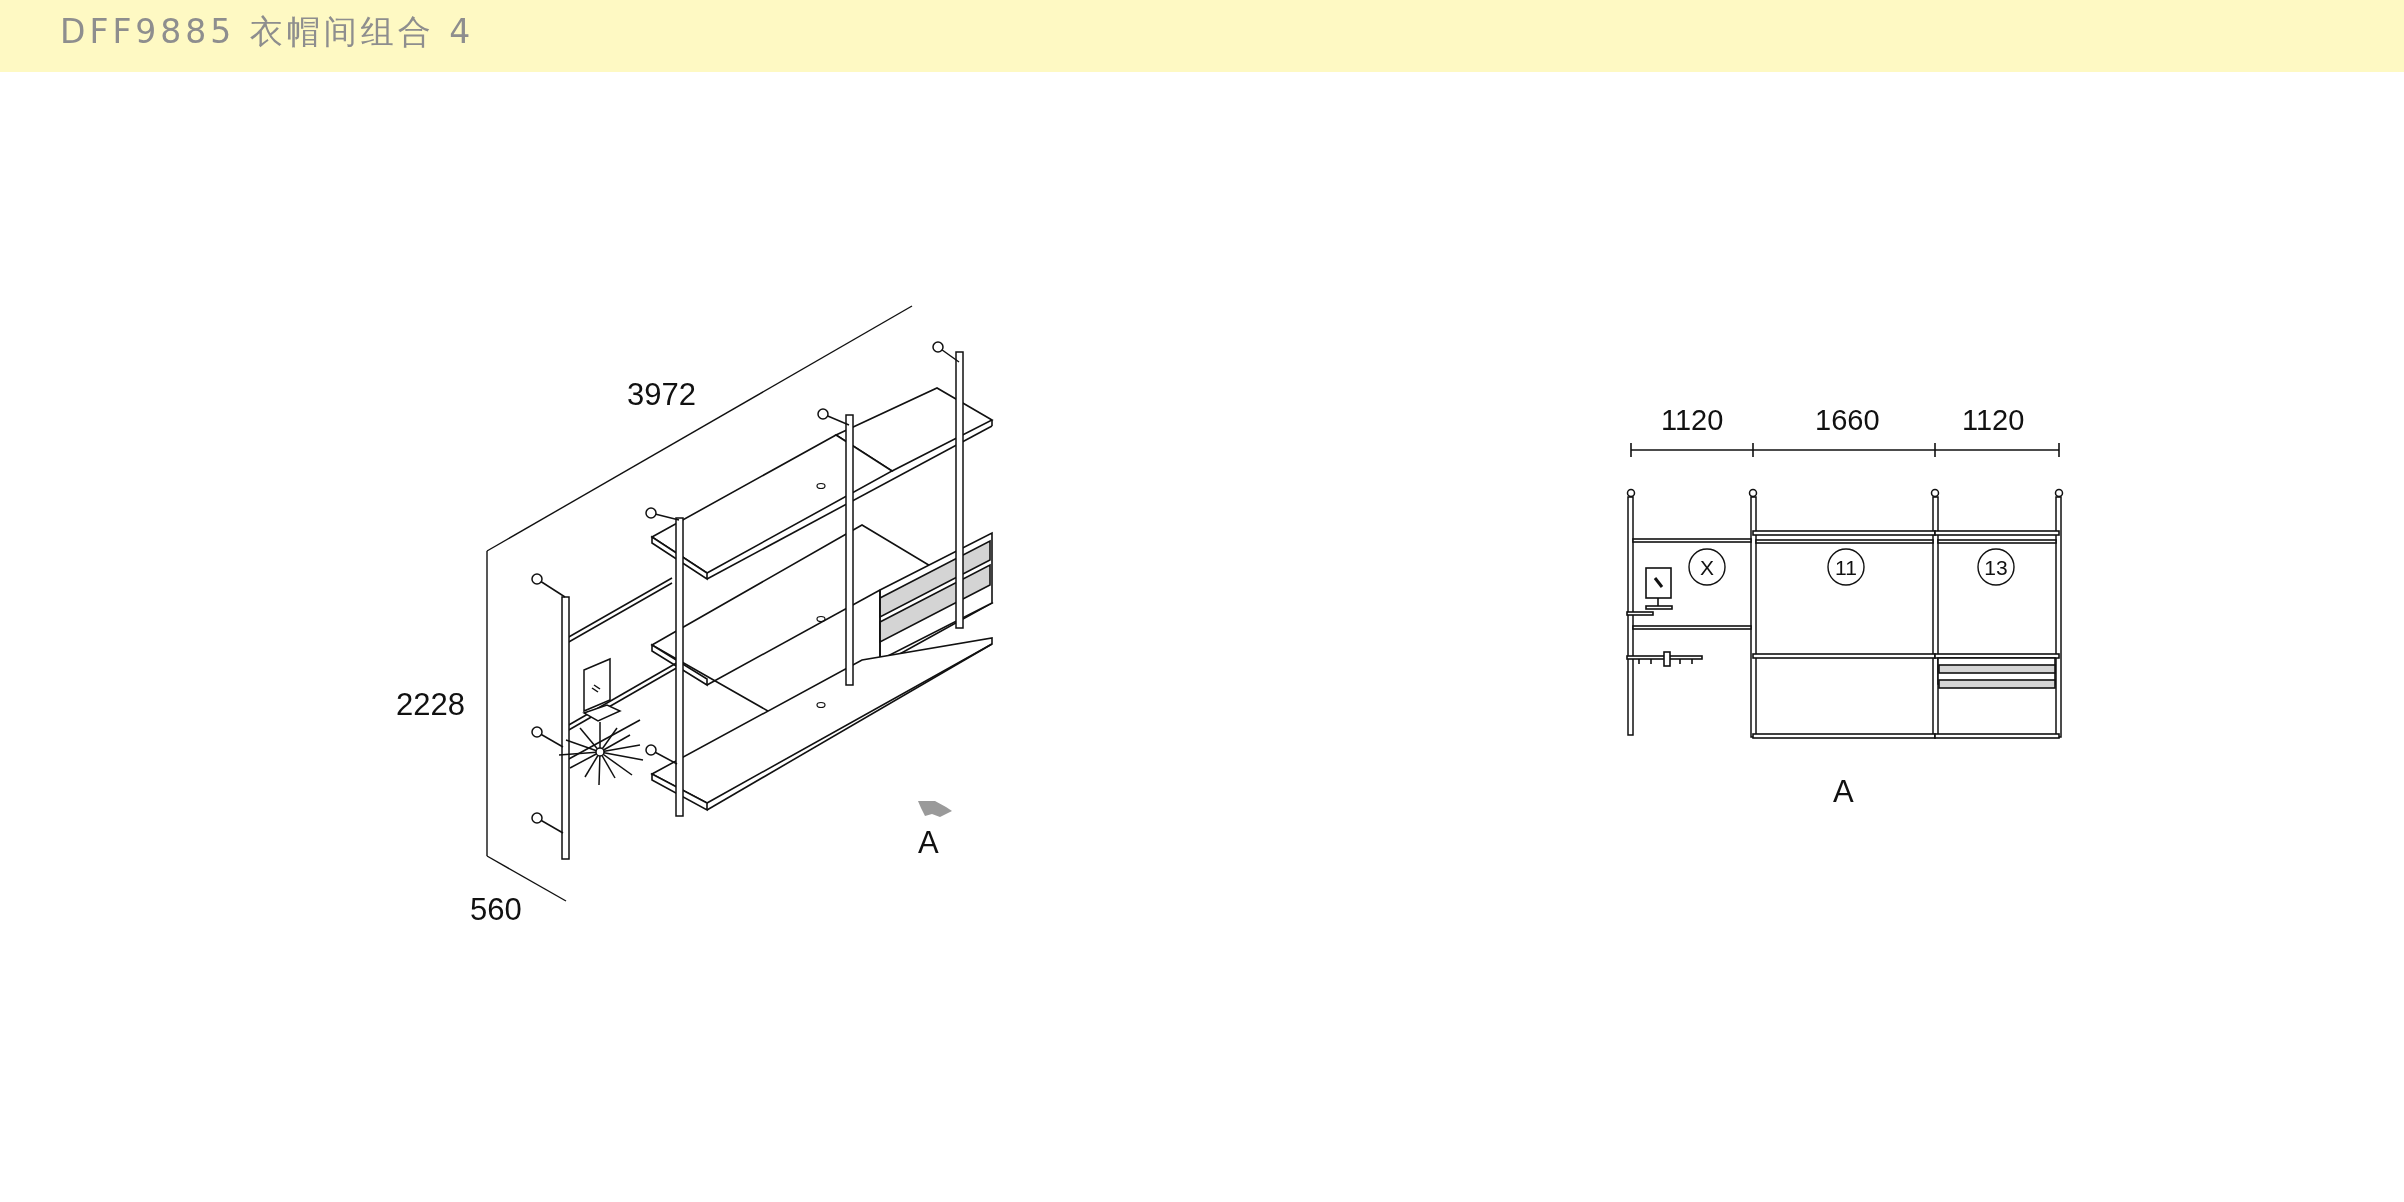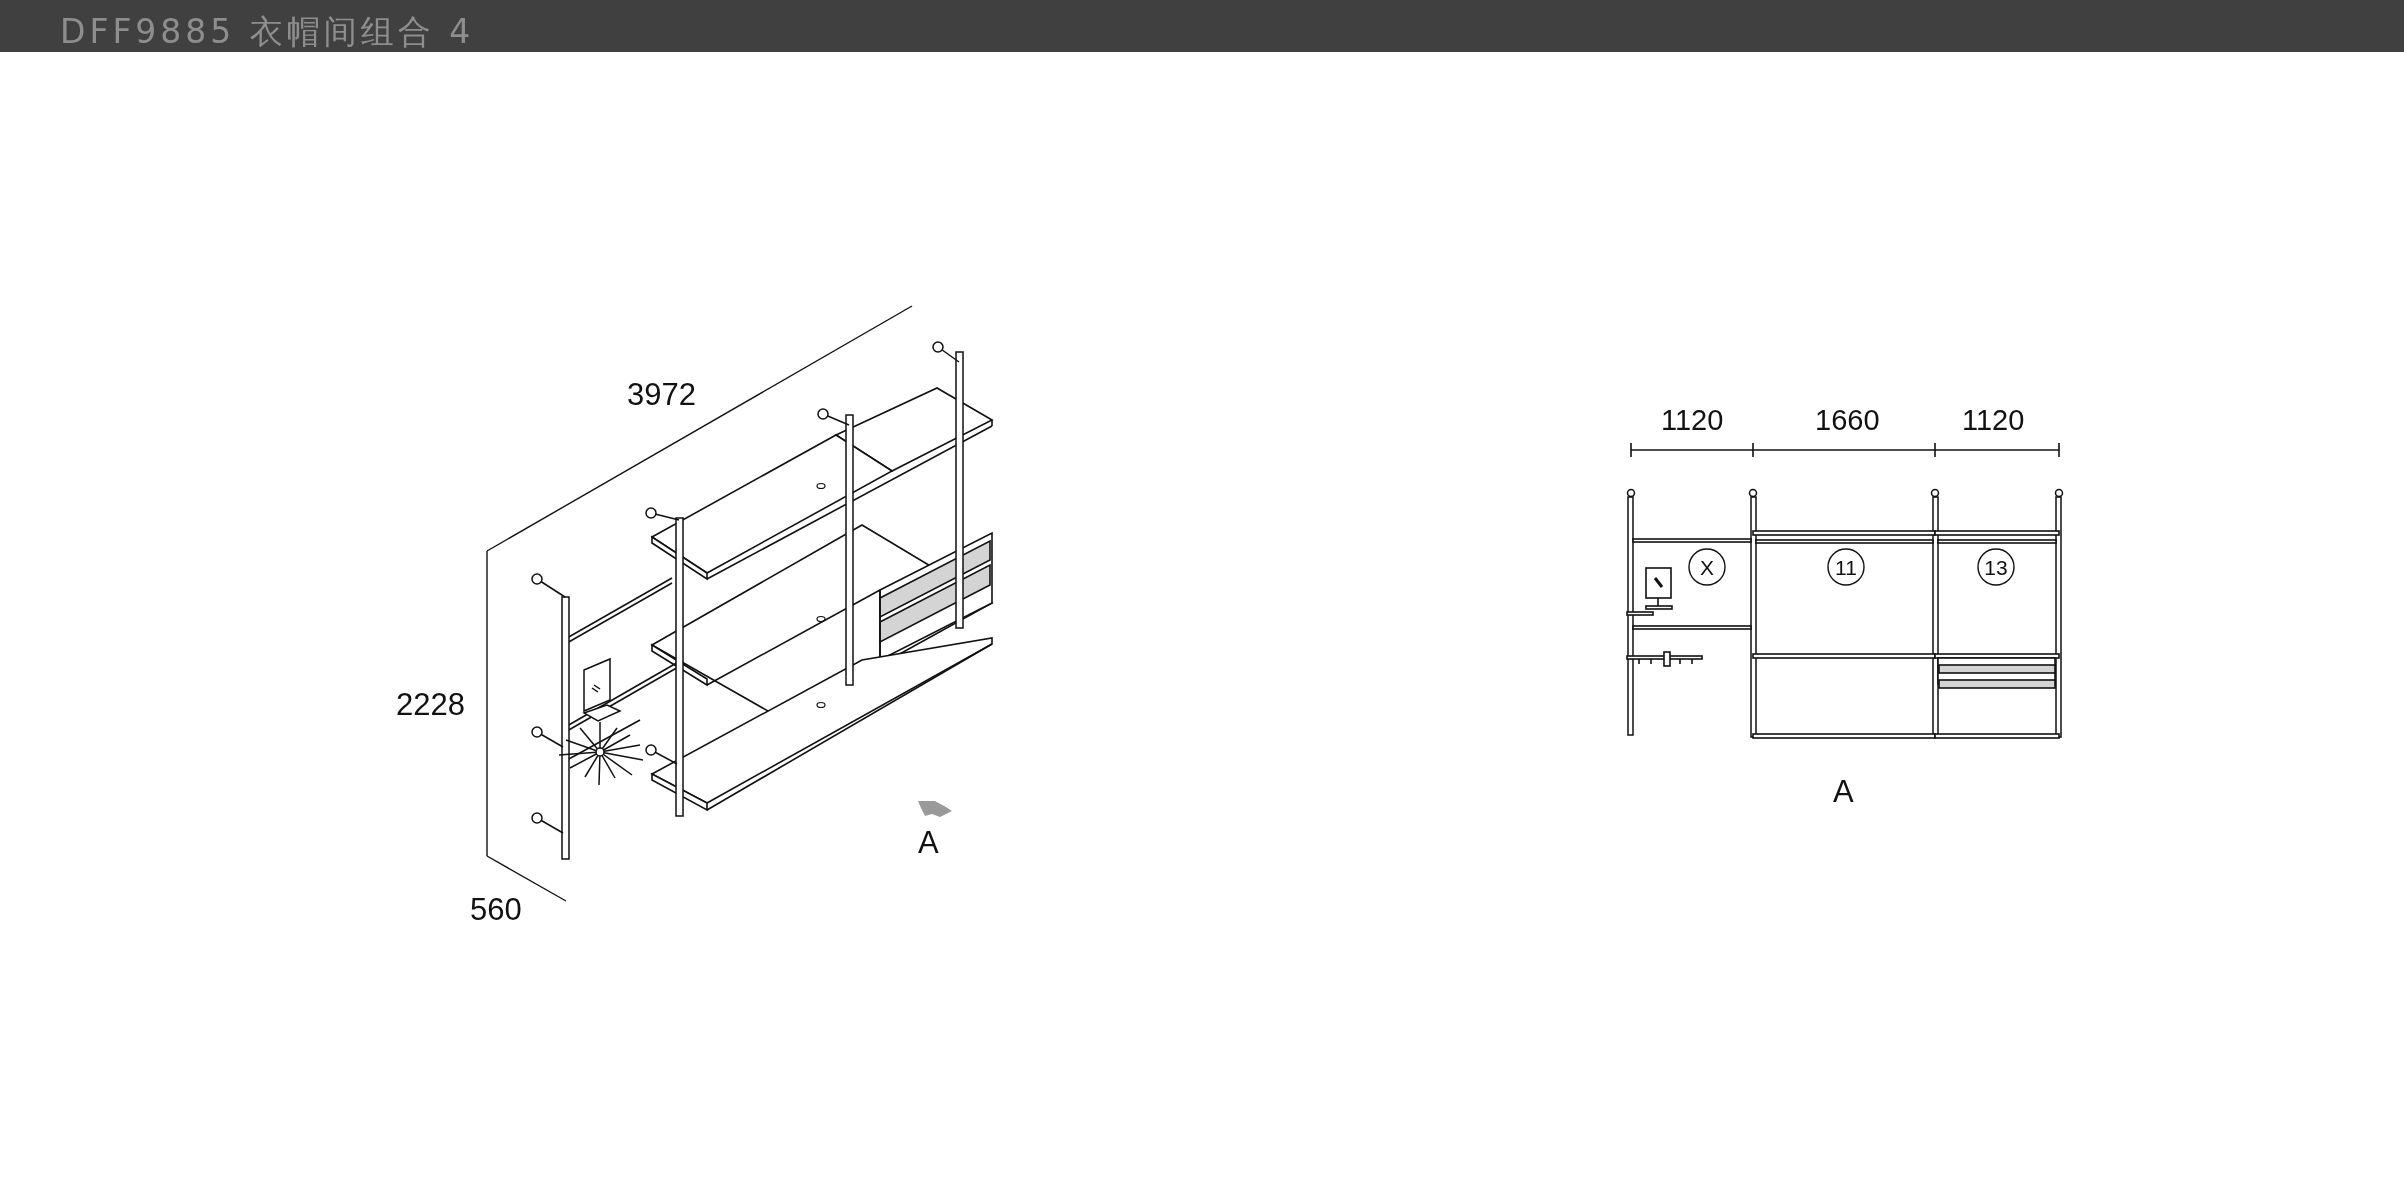--- a/index.html
+++ b/index.html
@@ -1,17 +1,17 @@
 <!DOCTYPE html>
 <html><head>
 <meta charset="utf-8">
 <style>
   html, body { margin:0; padding:0; background:#ffffff; }
   body { width:2404px; height:1202px; position:relative; overflow:hidden; font-family:"Liberation Sans", "DejaVu Sans", sans-serif; }
-  .header { position:absolute; left:0; top:0; width:2404px; height:52px; background:#404040; }
+  .header { position:absolute; left:0; top:0; width:2404px; height:72px; background:#fef9c3; }
   .header-title { position:absolute; left:60px; top:10px; font-size:33px; letter-spacing:4px; color:#8e8e8e; font-family:"DejaVu Sans", sans-serif; font-weight:normal; white-space:nowrap; }
   svg.drawing { position:absolute; left:0; top:0; }
   .dim { font-family:"Liberation Sans", "DejaVu Sans", sans-serif; fill:#111; }
   .dim-lg { font-size:31px; }
   .dim-md { font-size:29px; }
   .callout { font-family:"Liberation Sans", "DejaVu Sans", sans-serif; font-size:21px; fill:#111; }
 </style>
 </head>
 <body>
 

